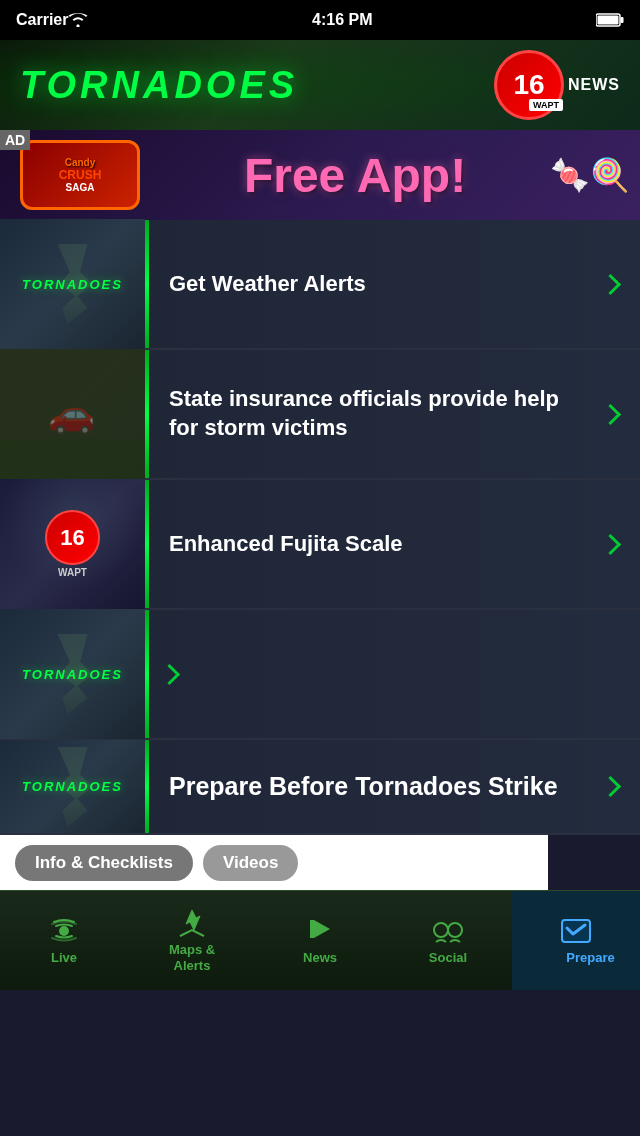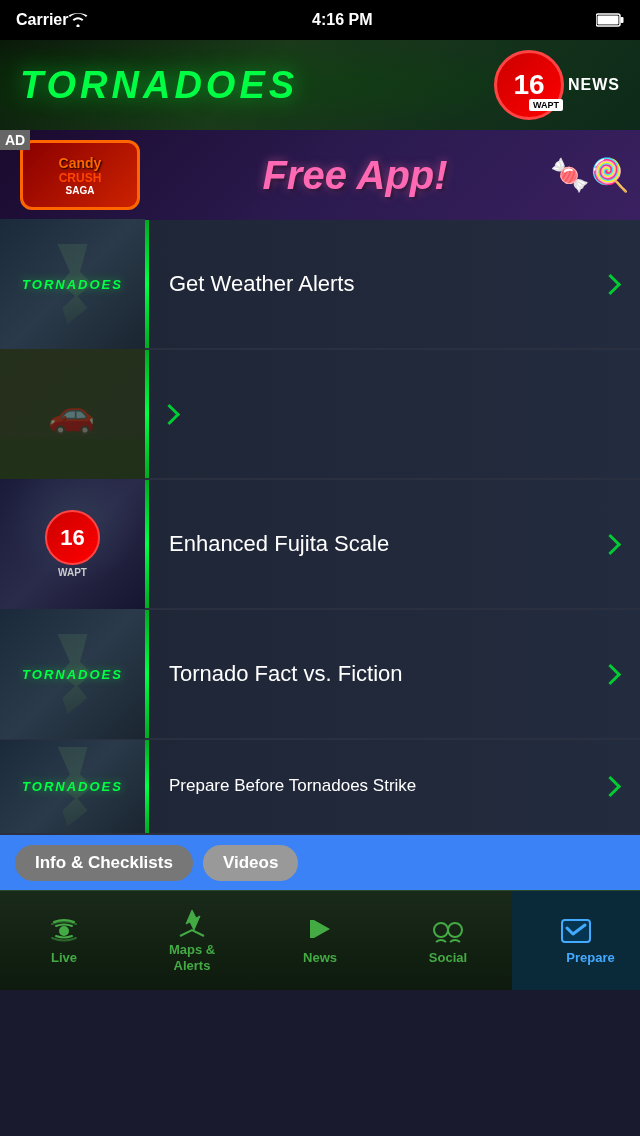--- a/index.html
+++ b/index.html
@@ -130,35 +130,34 @@
       background: linear-gradient(135deg, #8B0000, #cc2200);
       border-radius: 12px;
       display: flex;
       flex-direction: column;
       align-items: center;
       justify-content: center;
       border: 3px solid #ff6600;
       margin-left: 10px;
     }
     .candy-text {
-      font-size: 14px;
+      font-size: 10px;
       font-weight: 900;
       color: #ff6600;
       text-shadow: 1px 1px 2px #000;
     }
     .saga-text {
       font-size: 10px;
       color: #fff;
       font-weight: 700;
     }
     .free-app-text {
-      font-size: 40px;
+      font-size: 48px;
       font-weight: 900;
       color: #ff69b4;
-      font-style: italic;
       text-shadow: 2px 2px 4px rgba(0,0,0,0.5), 0 0 10px rgba(255,105,180,0.5);
       margin-left: 20px;
       flex: 1;
       text-align: center;
     }
     .candy-icon {
       width: 80px;
       height: 70px;
       display: flex;
       align-items: center;
@@ -260,21 +259,21 @@
       width: 4px;
       height: 100%;
       background: linear-gradient(to bottom, #00aa22, #00ff44, #00aa22);
       flex-shrink: 0;
     }
     .item-text {
       flex: 1;
       padding: 0 20px;
       color: #ffffff;
       font-size: 22px;
-      font-weight: 400;
+      font-weight: 700;
       line-height: 1.3;
     }
     .chevron-right {
       width: 40px;
       height: 40px;
       display: flex;
       align-items: center;
       justify-content: center;
       margin-right: 10px;
       flex-shrink: 0;
@@ -284,23 +283,23 @@
       width: 12px;
       height: 12px;
       border-top: 3px solid #00cc33;
       border-right: 3px solid #00cc33;
       transform: rotate(45deg);
       display: block;
     }
 
     
     .filter-tabs {
-      width: 640px;
+      width: 548px;
       height: 55px;
-      background: #3b82f6;
+      background: #ffffff;
       display: flex;
       align-items: center;
       padding: 0 15px;
       gap: 10px;
     }
     .filter-tab {
       height: 36px;
       padding: 0 20px;
       border-radius: 18px;
       background: #999;
@@ -444,20 +443,21 @@
 
   <div class="list-item">
     <div class="item-thumb">
       <div class="thumb-car-img">
         <span style="font-size:38px;opacity:0.8;">🚗</span>
         <div style="position:absolute;top:0;left:0;right:0;bottom:0;background:linear-gradient(135deg,rgba(30,40,20,0.4),rgba(20,30,15,0.6));"></div>
         <div style="position:absolute;bottom:0;left:0;right:0;height:40px;background:rgba(30,50,20,0.5);"></div>
       </div>
     </div>
     <div class="green-divider"></div>
+    <div class="item-text">State insurance officials provide help for storm victims</div>
     <div class="chevron-right"></div>
   </div>
 
   <div class="list-item">
     <div class="item-thumb">
       <div class="thumb-16-bg"></div>
       <div style="position:absolute;top:0;left:0;right:0;bottom:0;background:radial-gradient(circle at 50% 30%,rgba(60,80,100,0.4),transparent 60%);"></div>
       <div class="thumb-16-logo">
         <div class="thumb-16-circle">
           <span class="thumb-16-num">16</span>
@@ -472,34 +472,33 @@
 
   <div class="list-item">
     <div class="item-thumb">
       <div class="thumb-tornado-bg"></div>
       <div class="tornado-swirl">
         <div class="tornado-shape"></div>
       </div>
       <span class="thumb-tornado-label">TORNADOES</span>
     </div>
     <div class="green-divider"></div>
-    <div class="item-text">Tornado Fact vs. Fiction</div>
     <div class="chevron-right"></div>
   </div>
 
   <div class="list-item-partial">
     <div class="item-thumb" style="height:95px;">
       <div class="thumb-tornado-bg"></div>
       <div class="tornado-swirl">
         <div class="tornado-shape"></div>
       </div>
       <span class="thumb-tornado-label">TORNADOES</span>
     </div>
     <div class="green-divider"></div>
-    <div class="item-text" style="font-size:17px;">Prepare Before Tornadoes Strike</div>
+    <div class="item-text" style="font-size:25px;">Prepare Before Tornadoes Strike</div>
     <div class="chevron-right"></div>
   </div>
 
 </div>
 
 <div class="filter-tabs">
   <button class="filter-tab active">Info &amp; Checklists</button>
   <button class="filter-tab">Videos</button>
 </div>
 

